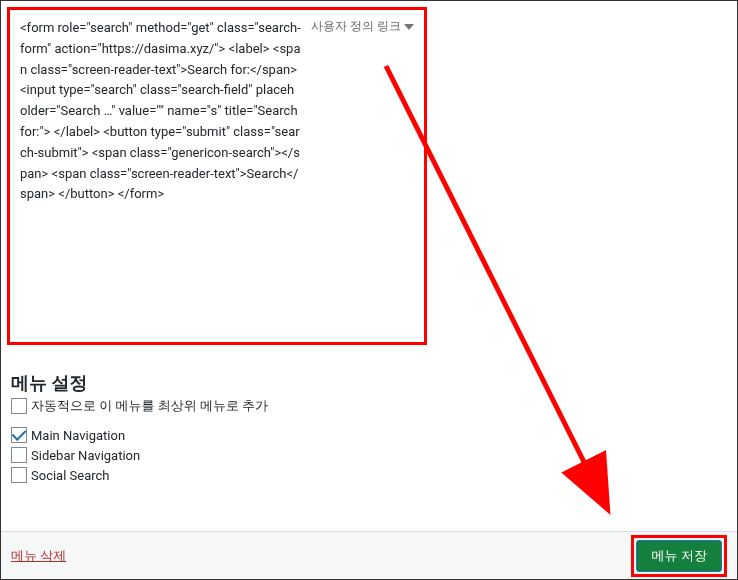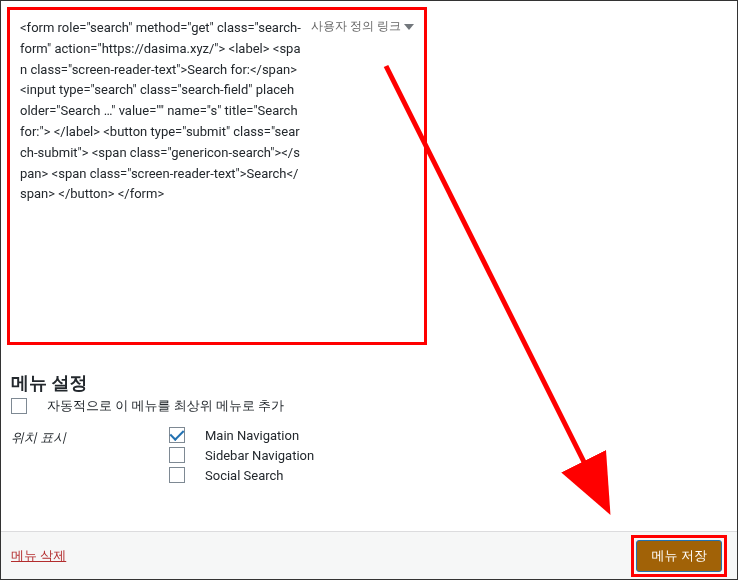--- a/index.html
+++ b/index.html
@@ -80,21 +80,21 @@
       padding-top: 2px;
     }
     
     .settings-value {
       flex: 1;
     }
     
     .checkbox-row {
       display: flex;
       align-items: center;
-      gap: 20px;
+      gap: 4px;
       margin-bottom: 4px;
       font-size: 13px;
       color: #23282d;
     }
     
     .checkbox {
       width: 16px;
       height: 16px;
       border: 1px solid #7e8993;
       background: #fff;
@@ -136,21 +136,21 @@
       font-size: 13px;
       cursor: pointer;
     }
     
     .save-button-wrap {
       border: 3px solid #ff0000;
       padding: 2px;
     }
     
     .save-button {
-      background: #a16207;
+      background: #15803d;
       color: #fff;
       border: 1px solid #2271b1;
       padding: 6px 14px;
       font-size: 13px;
       cursor: pointer;
       border-radius: 3px;
     }
     
     .arrow-svg {
       position: absolute;
@@ -187,21 +187,20 @@
   <div class="settings-row">
     <div class="settings-value">
       <label class="checkbox-row">
         <span class="checkbox"></span>
         <span>자동적으로 이 메뉴를 최상위 메뉴로 추가</span>
       </label>
     </div>
   </div>
 
   <div class="settings-row">
-    <div class="settings-label">위치 표시</div>
     <div class="settings-value">
       <label class="checkbox-row">
         <span class="checkbox checked"></span>
         <span>Main Navigation</span>
       </label>
       <label class="checkbox-row">
         <span class="checkbox"></span>
         <span>Sidebar Navigation</span>
       </label>
       <label class="checkbox-row">

